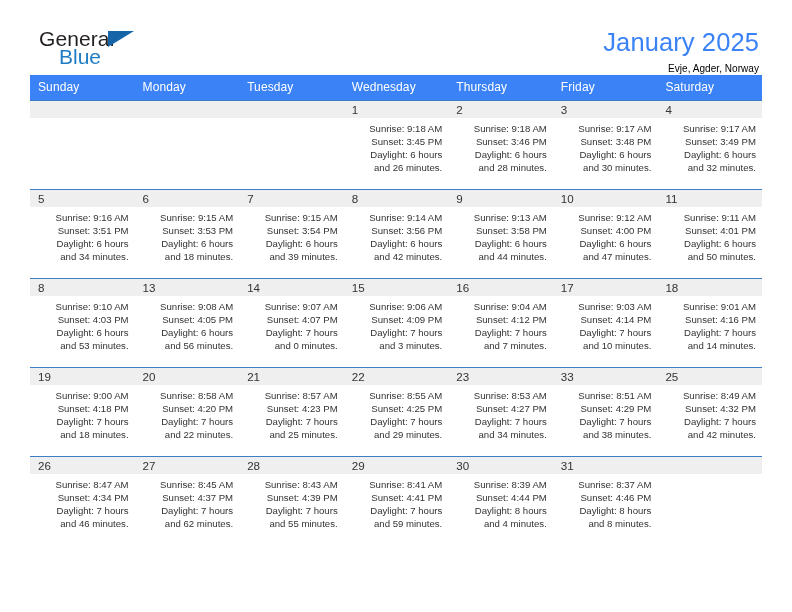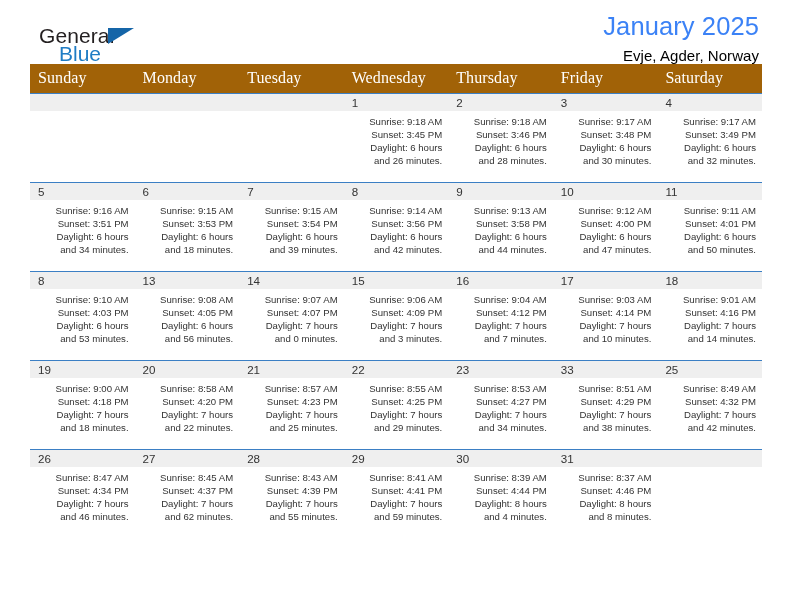--- a/index.html
+++ b/index.html
@@ -11,24 +11,24 @@
   }
   .page {
     width: 792px; height: 612px;
     position: relative;
     padding: 0 30px;
   }
 
   
   .header {
     display: flex;
-    align-items: flex-end;
+    align-items: flex-start;
     justify-content: space-between;
     padding-top: 28px;
-    height: 64px;
+    height: 75px;
   }
   .logo {
     position: relative;
     width: 120px;
     padding-left: 9px;
     line-height: 1;
   }
   .logo-general {
     font-size: 21px;
     color: #231f20;
@@ -52,41 +52,40 @@
   }
   .title-block { text-align: right; padding-right: 3px; }
   .cal-title {
     font-size: 25.5px;
     font-weight: normal;
     color: #3b82f6;
     line-height: 1.12;
     letter-spacing: .1px;
   }
   .cal-subtitle {
-    font-size: 15px;
+    font-size: 10px;
     color: #000000;
     margin-top: 6px;
     letter-spacing: .05px;
   }
 
   
   .calendar {
     width: 732px;
     border-collapse: collapse;
     table-layout: fixed;
   }
   .calendar th {
-    background: #a16207;
+    background: #3b82f6;
     color: #ffffff;
-    font-size: 16px;
+    font-size: 12px;
     font-weight: normal;
     text-align: left;
     padding: 5px 0 6px 8px;
     letter-spacing: .1px;
-    font-family: Liberation Serif, serif;
   }
   .calendar td {
     width: 104.57px;
     height: 89px;
     vertical-align: top;
     padding: 0;
     border-top: 1px solid #3b7fc4;
     background: #ffffff;
   }
   .daynum-band {

